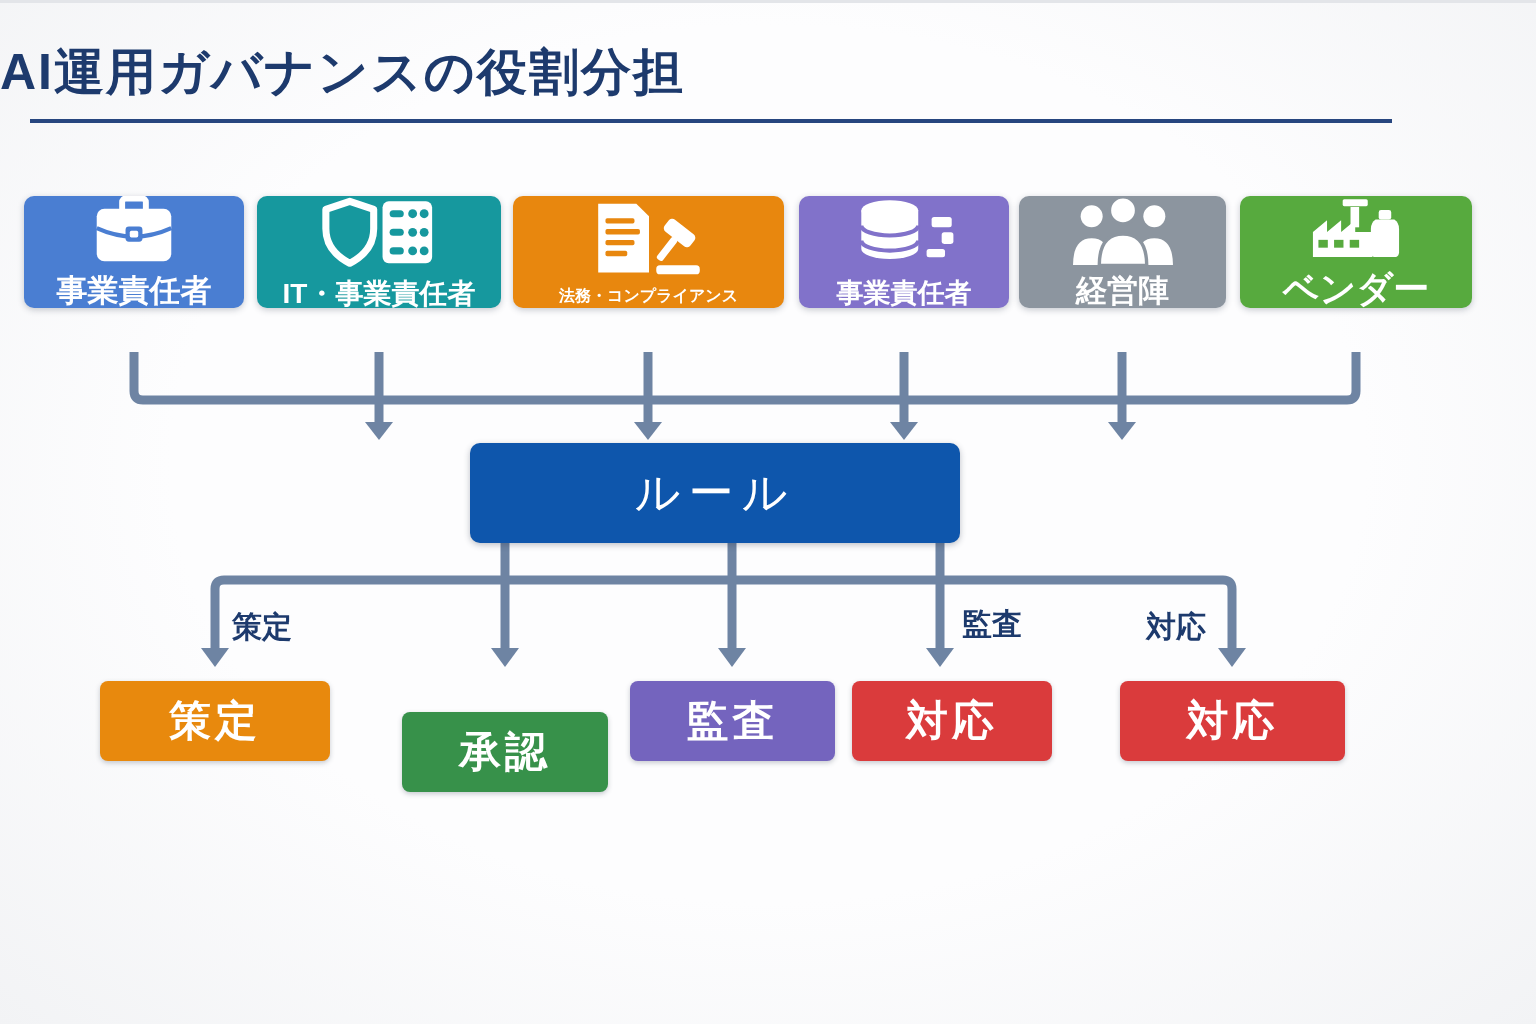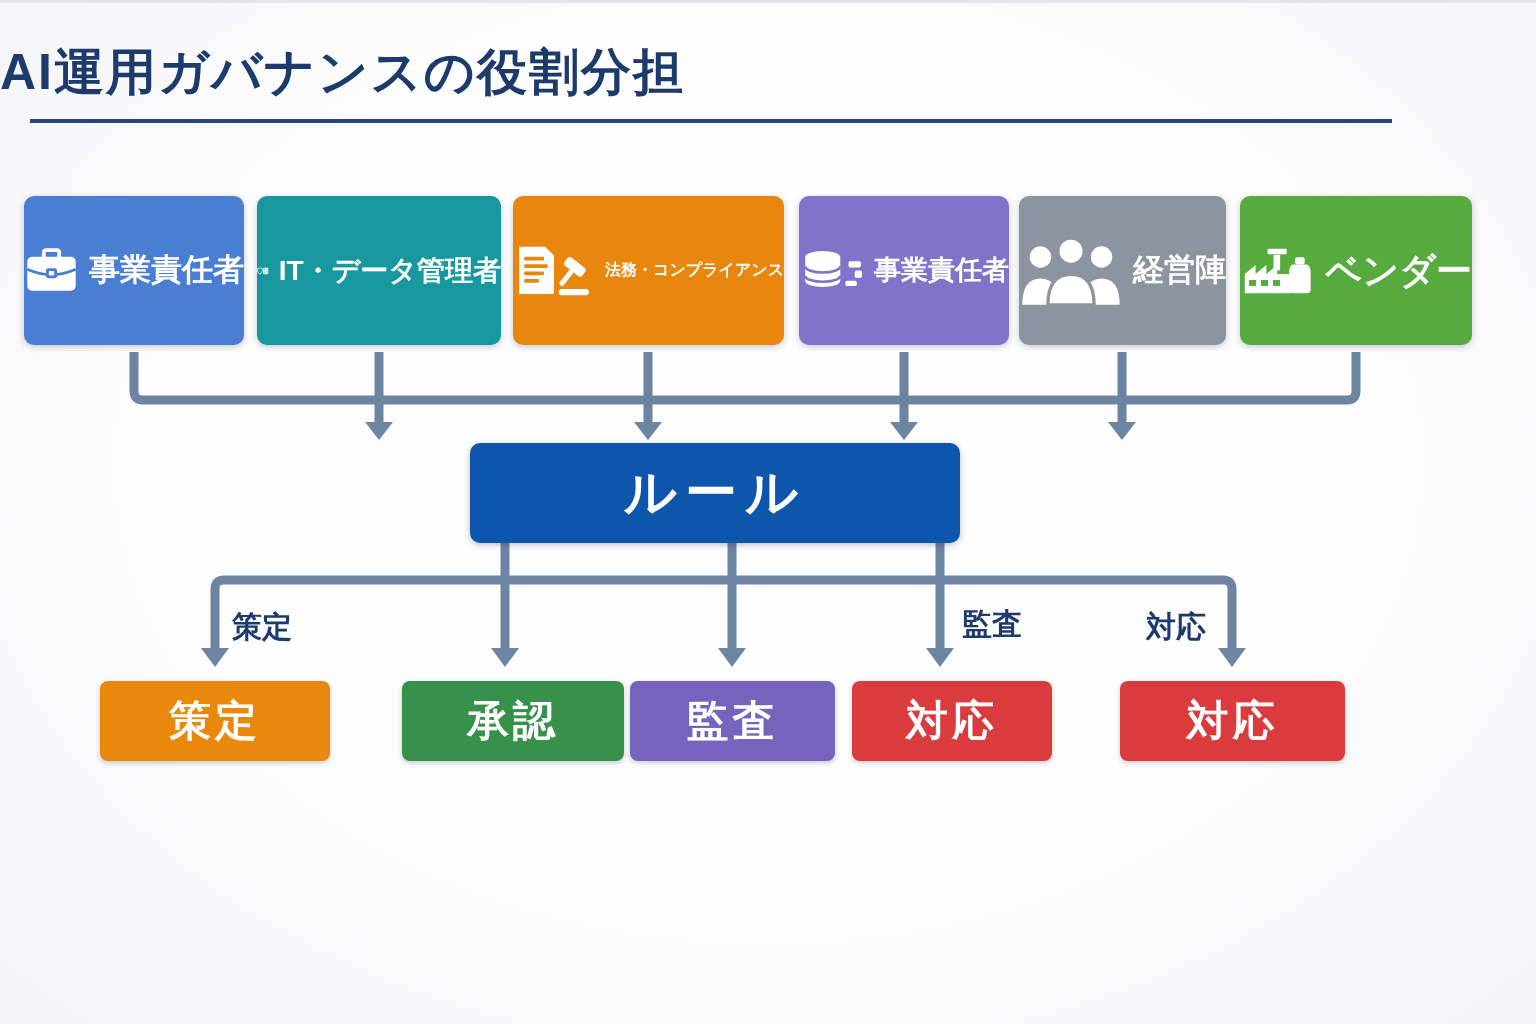--- a/index.html
+++ b/index.html
@@ -11,47 +11,47 @@
   }
   .title{
     position:absolute;top:36px;left:0;width:1420px;
     font-size:50px;font-weight:bold;color:#1d3a6d;letter-spacing:2px;
   }
   .title-underline{
     position:absolute;top:116px;left:30px;width:1362px;height:4px;background:#27467f;
   }
   .connectors{position:absolute;top:0;left:0;}
   .role-box{
-    position:absolute;top:193px;height:149px;border-radius:10px;
-    display:flex;flex-direction:row;align-items:center;justify-content:center;
+    position:absolute;top:193px;height:112px;border-radius:10px;
+    display:flex;flex-direction:column;align-items:center;justify-content:center;
     gap:10px;box-shadow:0 2px 6px rgba(40,50,70,.25);
   }
   .role-label{
     color:#fff;font-weight:bold;text-align:center;line-height:1.05;white-space:nowrap;
   }
   .rb1{left:24px;width:220px;}  .rb1 .role-label{font-size:31px;}
   .rb2{left:257px;width:244px;} .rb2 .role-label{font-size:28px;}
   .rb3{left:513px;width:271px;} .rb3 .role-label{font-size:16px;}
   .rb4{left:799px;width:210px;} .rb4 .role-label{font-size:27px;}
   .rb5{left:1019px;width:207px;}.rb5 .role-label{font-size:31px;}
   .rb6{left:1240px;width:232px;}.rb6 .role-label{font-size:36px;}
   .rule-box{
     position:absolute;left:470px;top:440px;width:490px;height:100px;border-radius:10px;
     display:flex;align-items:center;justify-content:center;
     box-shadow:0 2px 6px rgba(40,50,70,.3);
   }
-  .rule-label{color:#fff;font-weight:bold;font-size:52px;letter-spacing:8px;}
+  .rule-label{color:#fff;font-weight:normal;font-size:45px;letter-spacing:8px;}
   .action-box{
     position:absolute;top:678px;height:80px;border-radius:8px;
     display:flex;align-items:center;justify-content:center;
     box-shadow:0 2px 5px rgba(40,50,70,.25);
   }
   .action-label{color:#fff;font-weight:bold;font-size:42px;letter-spacing:4px;}
   .ab1{left:100px;width:230px;}
-  .ab2{left:402px;width:222px;}
+  .ab2{left:402px;width:206px;margin-top:31px;}
   .ab3{left:630px;width:205px;}
   .ab4{left:852px;width:200px;}
   .ab5{left:1120px;width:225px;}
   .arrow-label{
     position:absolute;font-size:30px;font-weight:bold;color:#1d3a6d;white-space:nowrap;
   }
   .al1{left:232px;top:604px;}
   .al2{left:962px;top:601px;}
   .al3{left:1146px;top:604px;}
 </style>
@@ -108,21 +108,21 @@
           <circle cx="104" cy="20" r="5"></circle>
           <circle cx="117" cy="20" r="5"></circle>
         <rect x="78" y="37" width="16" height="8" rx="4"></rect>
           <circle cx="104" cy="41" r="5"></circle>
           <circle cx="117" cy="41" r="5"></circle>
         <rect x="78" y="58" width="16" height="8" rx="4"></rect>
           <circle cx="104" cy="62" r="5"></circle>
           <circle cx="117" cy="62" r="5"></circle>
       </g>
     </svg>
-    <div class="role-label">IT・データ管理者</div>
+    <div class="role-label">IT・事業責任者</div>
   </div>
 
   <div class="role-box rb3" style="background-color: rgb(232, 135, 14);">
     <svg width="120" height="78" viewBox="0 0 132 86">
       <path d="M10,4 H52 L66,18 V80 H10 Z" fill="#fff"></path>
       <g fill="#e8870e">
         <rect x="18" y="20" width="32" height="6" rx="2"></rect>
         <rect x="18" y="32" width="38" height="6" rx="2"></rect>
         <rect x="18" y="44" width="32" height="6" rx="2"></rect>
         <rect x="18" y="56" width="24" height="6" rx="2"></rect>

